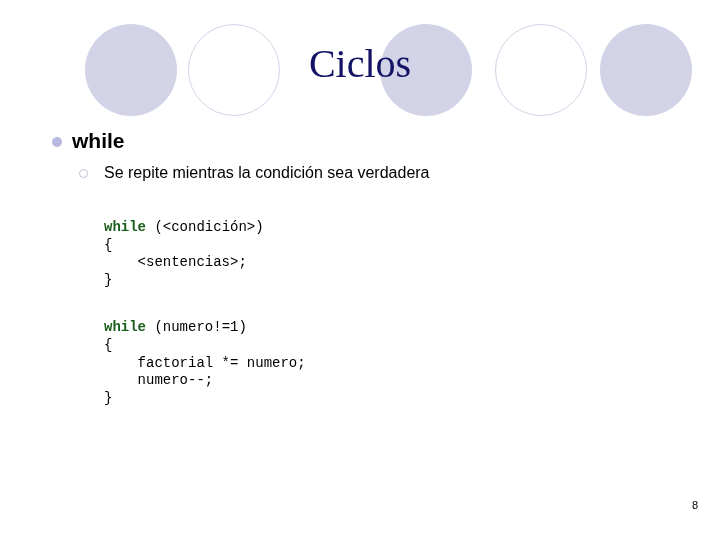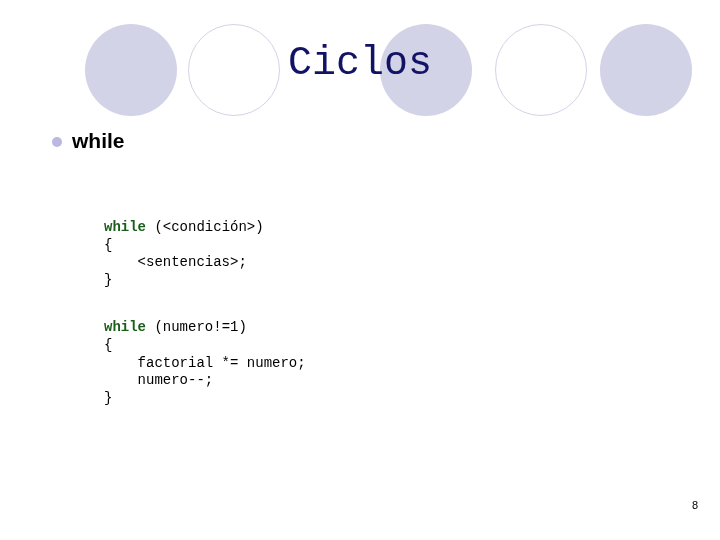--- a/index.html
+++ b/index.html
@@ -41,21 +41,21 @@
   #title-wrap {
     position: absolute;
     left: 0;
     top: 40px;
     width: 720px;
     text-align: center;
     z-index: 3;
   }
   #slide-title {
     display: inline-block;
-    font-family: Liberation Mono, monospace;
+    font-family: Liberation Serif, serif;
     font-size: 40px;
     font-weight: 400;
     color: #131365;
     letter-spacing: 0px;
     line-height: 48px;
   }
 
   
   #bullets {
     position: absolute;
@@ -164,20 +164,24 @@
   <span id="slide-title">Ciclos</span>
 </div>
 
 <div id="bullets">
 
   <div class="bullet-l1">
     <span class="glyph"></span>
     <span class="txt">while</span>
   </div>
 
+  <div class="bullet-l2">
+    <span class="glyph"></span>
+    <span class="txt">Se repite mientras la condición sea verdadera</span>
+  </div>
 
 </div>
 
 <div id="code-area">
 
   <div class="code-block gap-a"><span class="kw">while</span><span> (&lt;condición&gt;)</span>
 <span>{
     &lt;sentencias&gt;;
 }</span></div>
 

